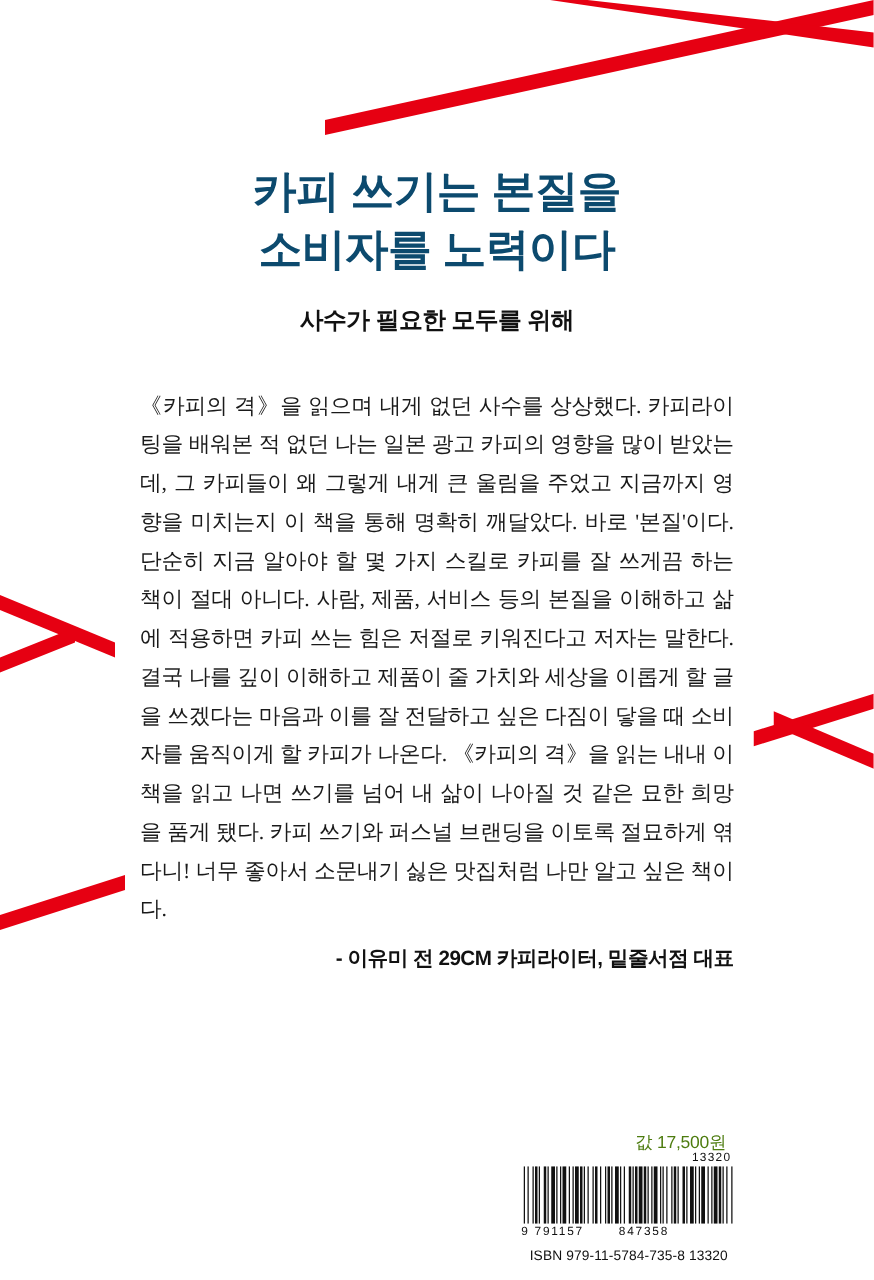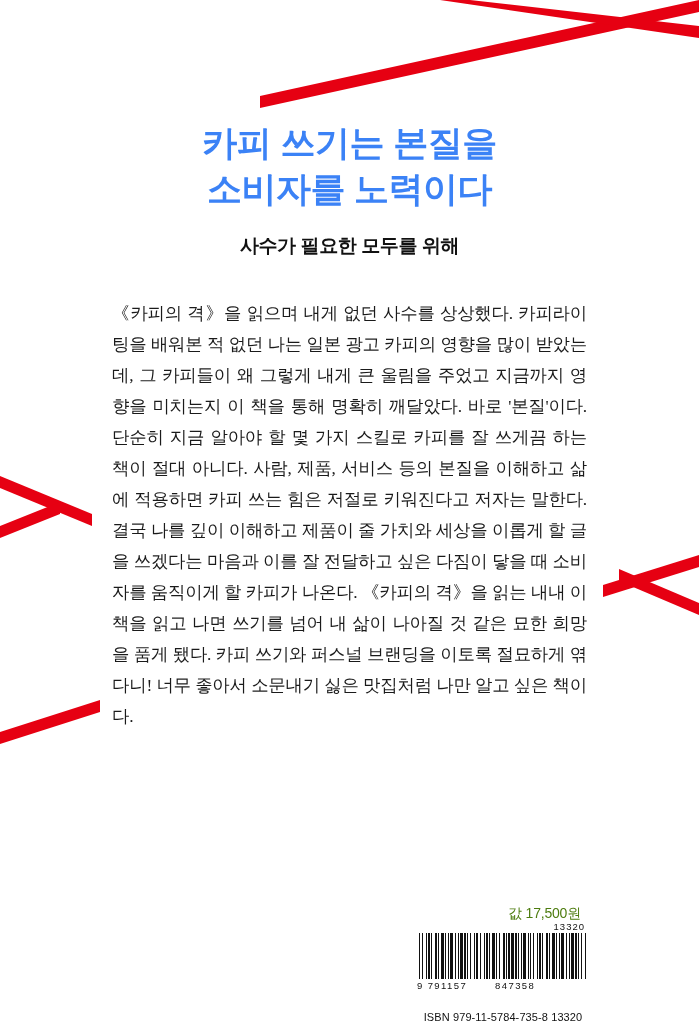--- a/index.html
+++ b/index.html
@@ -30,24 +30,24 @@
 
   
   .content {
     position: absolute;
     left: 0;
     top: 0;
     width: 699px;
   }
 
   .headline {
-    margin: 0;
+    margin: 11px;
     padding-top: 120px;
     text-align: center;
-    color: #3b82f6;
+    color: #0c4a6e;
     font-family: "Liberation Sans", sans-serif;
     font-weight: bold;
     font-size: 35px;
     line-height: 1.32;
     letter-spacing: -0.5px;
   }
   .headline .l2 { display: block; }
 
   .subhead {
     margin: 20px 0 0 0;
@@ -128,21 +128,21 @@
     font-family: "Liberation Sans", sans-serif;
     font-size: 9.5px;
     letter-spacing: 1.4px;
     color: #111;
     margin-top: 1px;
     white-space: nowrap;
   }
   .digits .lead { margin-right: 4px; }
 
   .isbn-line {
-    margin-top: 20px;
+    margin-top: 8px;
     text-align: center;
     font-family: "Liberation Sans", sans-serif;
     font-size: 11px;
     color: #111;
     letter-spacing: 0.1px;
   }
 </style>
 </head>
 <body>
 
@@ -179,20 +179,21 @@
     <span class="l1">카피 쓰기는 본질을</span>
     <span class="l2">소비자를 노력이다</span>
   </h1>
 
   <h2 class="subhead">
     <span class="l1">사수가 필요한 모두를 위해</span>
   </h2>
 
   <p class="body-copy">《카피의 격》을 읽으며 내게 없던 사수를 상상했다. 카피라이팅을 배워본 적 없던 나는 일본 광고 카피의 영향을 많이 받았는데, 그 카피들이 왜 그렇게 내게 큰 울림을 주었고 지금까지 영향을 미치는지 이 책을 통해 명확히 깨달았다. 바로 '본질'이다. 단순히 지금 알아야 할 몇 가지 스킬로 카피를 잘 쓰게끔 하는 책이 절대 아니다. 사람, 제품, 서비스 등의 본질을 이해하고 삶에 적용하면 카피 쓰는 힘은 저절로 키워진다고 저자는 말한다. 결국 나를 깊이 이해하고 제품이 줄 가치와 세상을 이롭게 할 글을 쓰겠다는 마음과 이를 잘 전달하고 싶은 다짐이 닿을 때 소비자를 움직이게 할 카피가 나온다. 《카피의 격》을 읽는 내내 이 책을 읽고 나면 쓰기를 넘어 내 삶이 나아질 것 같은 묘한 희망을 품게 됐다. 카피 쓰기와 퍼스널 브랜딩을 이토록 절묘하게 엮다니! 너무 좋아서 소문내기 싫은 맛집처럼 나만 알고 싶은 책이다.</p>
 
+  <p class="attribution">- 이유미 전 29CM 카피라이터, 밑줄서점 대표</p>
 
 </div>
 
 <div class="price">값 17,500원</div>
 
 <div class="barcode-area">
   <div class="isbn-top">13320</div>
   <div class="bars" id="bars">
       <span style="left: 2px; width: 1px;"></span>
       <span style="left: 5px; width: 1px;"></span>

